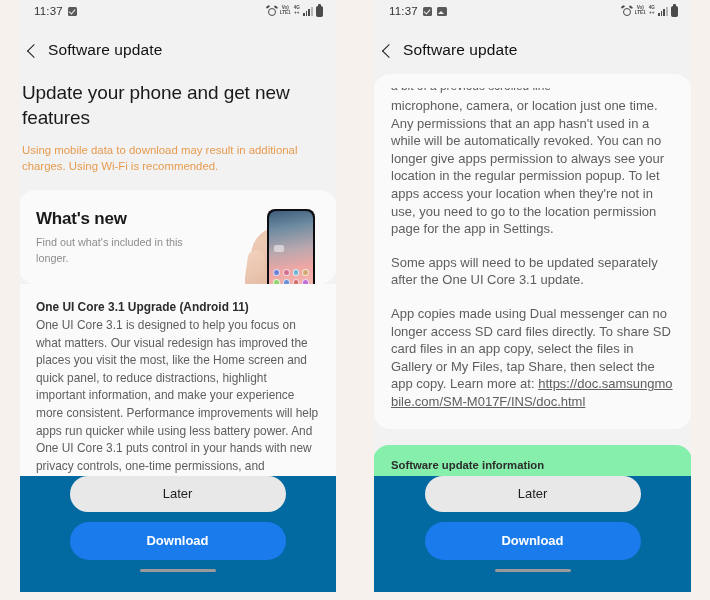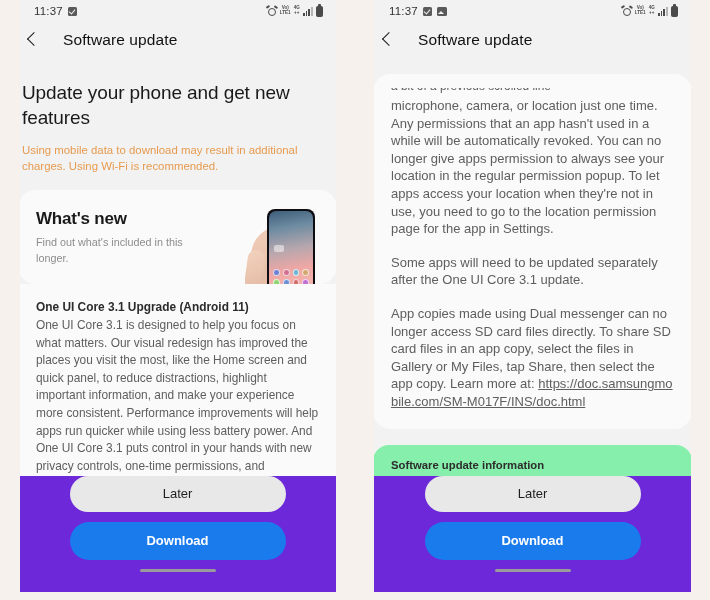--- a/index.html
+++ b/index.html
@@ -92,21 +92,21 @@
     width: 7px; height: 11px; border: 1.4px solid #4a4a4a; border-radius: 1.5px;
     position: relative; background: #4a4a4a;
   }
   .ico-battery::before {
     content:""; position:absolute; top:-3px; left:1.4px; width:2.6px; height:2px;
     background:#4a4a4a; border-radius:1px 1px 0 0;
   }
 
   
   .appbar {
-    display: flex; align-items: flex-start; gap: 23px;
+    display: flex; align-items: flex-end; gap: 8px;
     padding: 9px 0 9px 24px;
     height: 46px;
   }
   .back-chevron {
     width: 16px; height: 16px; position: relative; cursor: pointer; flex: none;
   }
   .back-chevron::before {
     content:""; position:absolute; left: 5px; top: 3px;
     width: 9px; height: 9px;
     border-left: 1.8px solid #1b1b1b; border-bottom: 1.8px solid #1b1b1b;
@@ -220,21 +220,21 @@
   .info-line::before {
     content: "\00B7"; position: absolute; left: 1px; top: -1px; font-size: 13px; color:#7b7b7b;
   }
   .info-line.cont { padding-left: 14px; }
   .info-line.cont::before { content: ""; }
 
   
   .footer {
     position: absolute; bottom: 0; left: 0; right: 0;
     padding: 0 18px 12px 18px;
-    background: #6d28d9;
+    background: #0369a1;
   }
   .btn {
     display: block; width: 216px; margin: 0 auto; text-align: center;
     border-radius: 20px; font-size: 13px; cursor: pointer; border: none;
     font-family: "Liberation Sans", sans-serif;
   }
   .btn-later {
     background: #e8e8e8; color:#1f1f1f; padding: 10px 0 11px 0; margin-bottom: 10px;
   }
   .btn-download {

